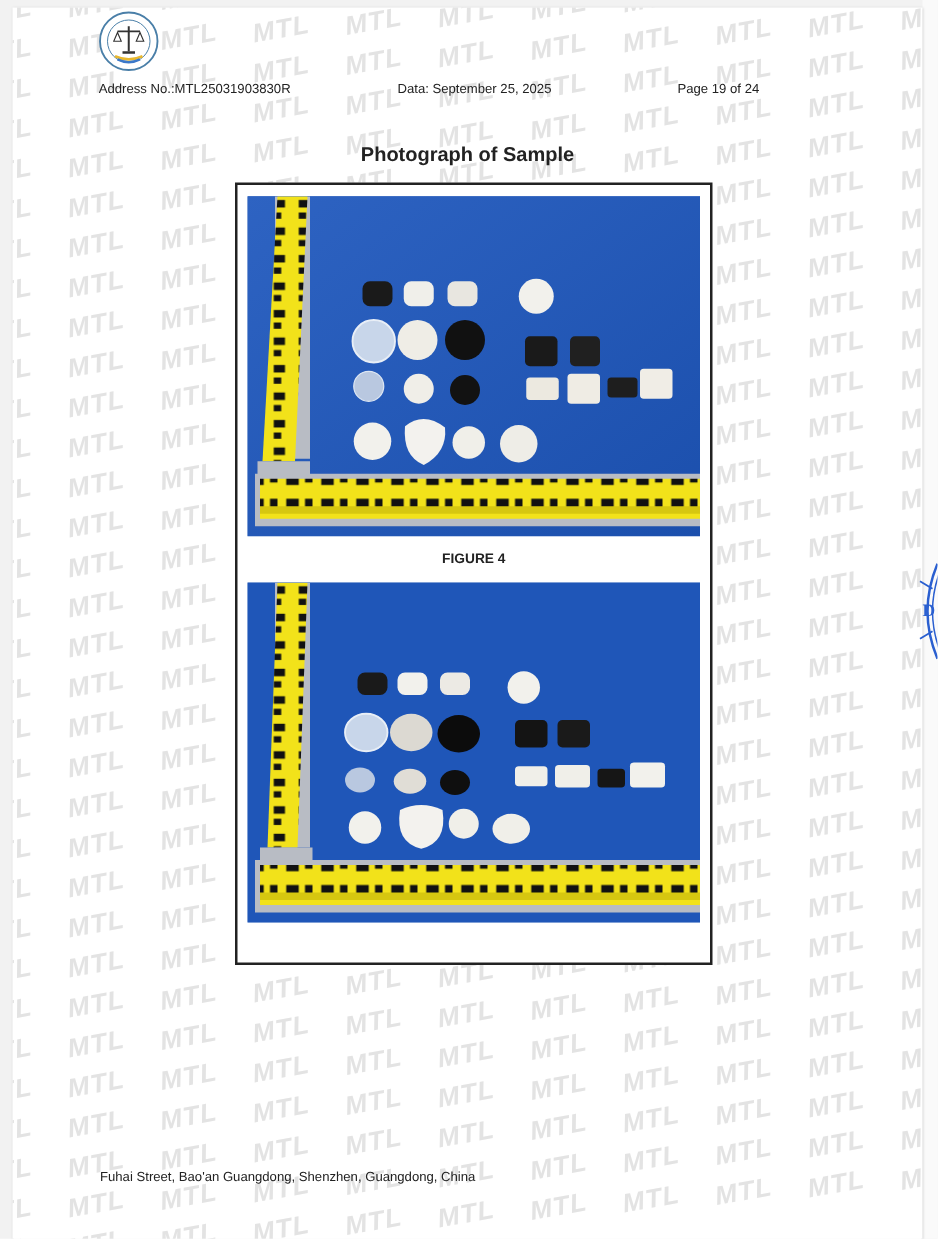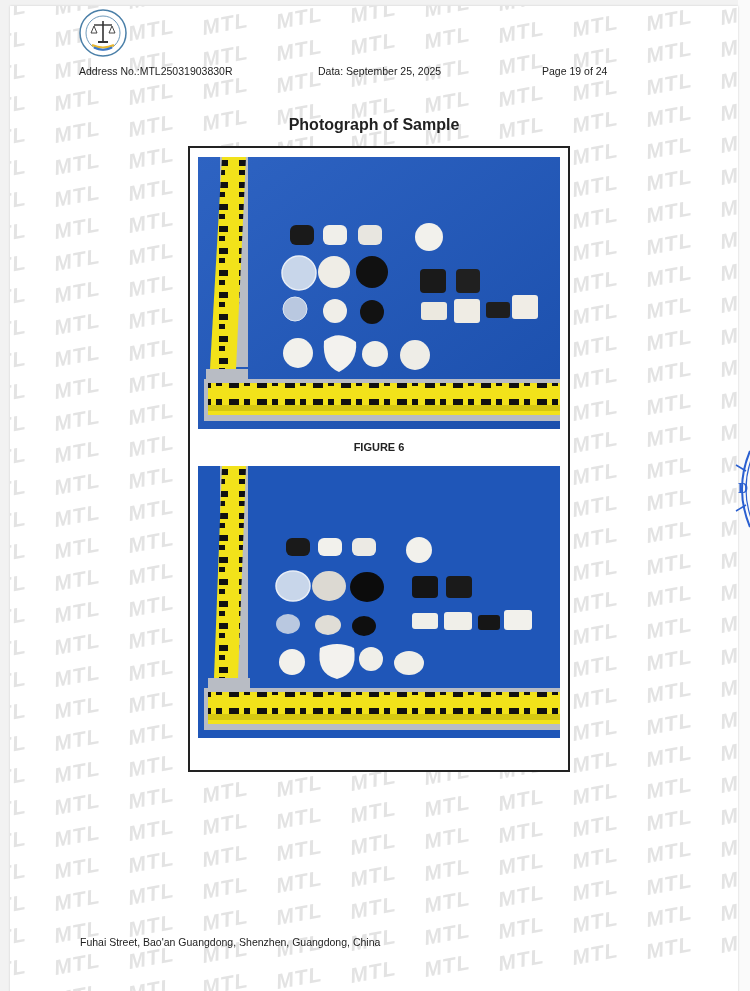--- a/index.html
+++ b/index.html
@@ -442,21 +442,21 @@
         <rect x="256" y="142" width="26" height="24" rx="3" fill="#efece4"></rect>
         <rect x="288" y="145" width="24" height="16" rx="3" fill="#1e1e1e"></rect>
         <rect x="314" y="138" width="26" height="24" rx="3" fill="#f0ede6"></rect>
 
         <circle cx="100" cy="196" r="15" fill="#f2f1ec"></circle>
         <path d="M126 184 Q141 172 158 185 Q160 205 141 215 Q124 208 126 184 Z" fill="#f3f2ee"></path>
         <circle cx="177" cy="197" r="13" fill="#f0efe9"></circle>
         <circle cx="217" cy="198" r="15" fill="#eeede7"></circle>
       </svg>
     </div>
-    <div class="figcap" style="top:293px;">FIGURE 6</div>
+    <div class="figcap" style="top:293px;">FIGURE 4</div>
 
     <div class="photo p2">
       <svg width="362" height="272" viewBox="0 0 362 272">
         <rect width="362" height="272" fill="#1f56b8"></rect>
         <defs>
           <pattern id="rulerV2" width="20" height="22" patternUnits="userSpaceOnUse">
             <rect width="20" height="22" fill="#f2e21a"></rect>
             <rect x="1" y="3" width="9" height="6" fill="#111"></rect>
             <rect x="1" y="13" width="6" height="5" fill="#111"></rect>
           </pattern>

